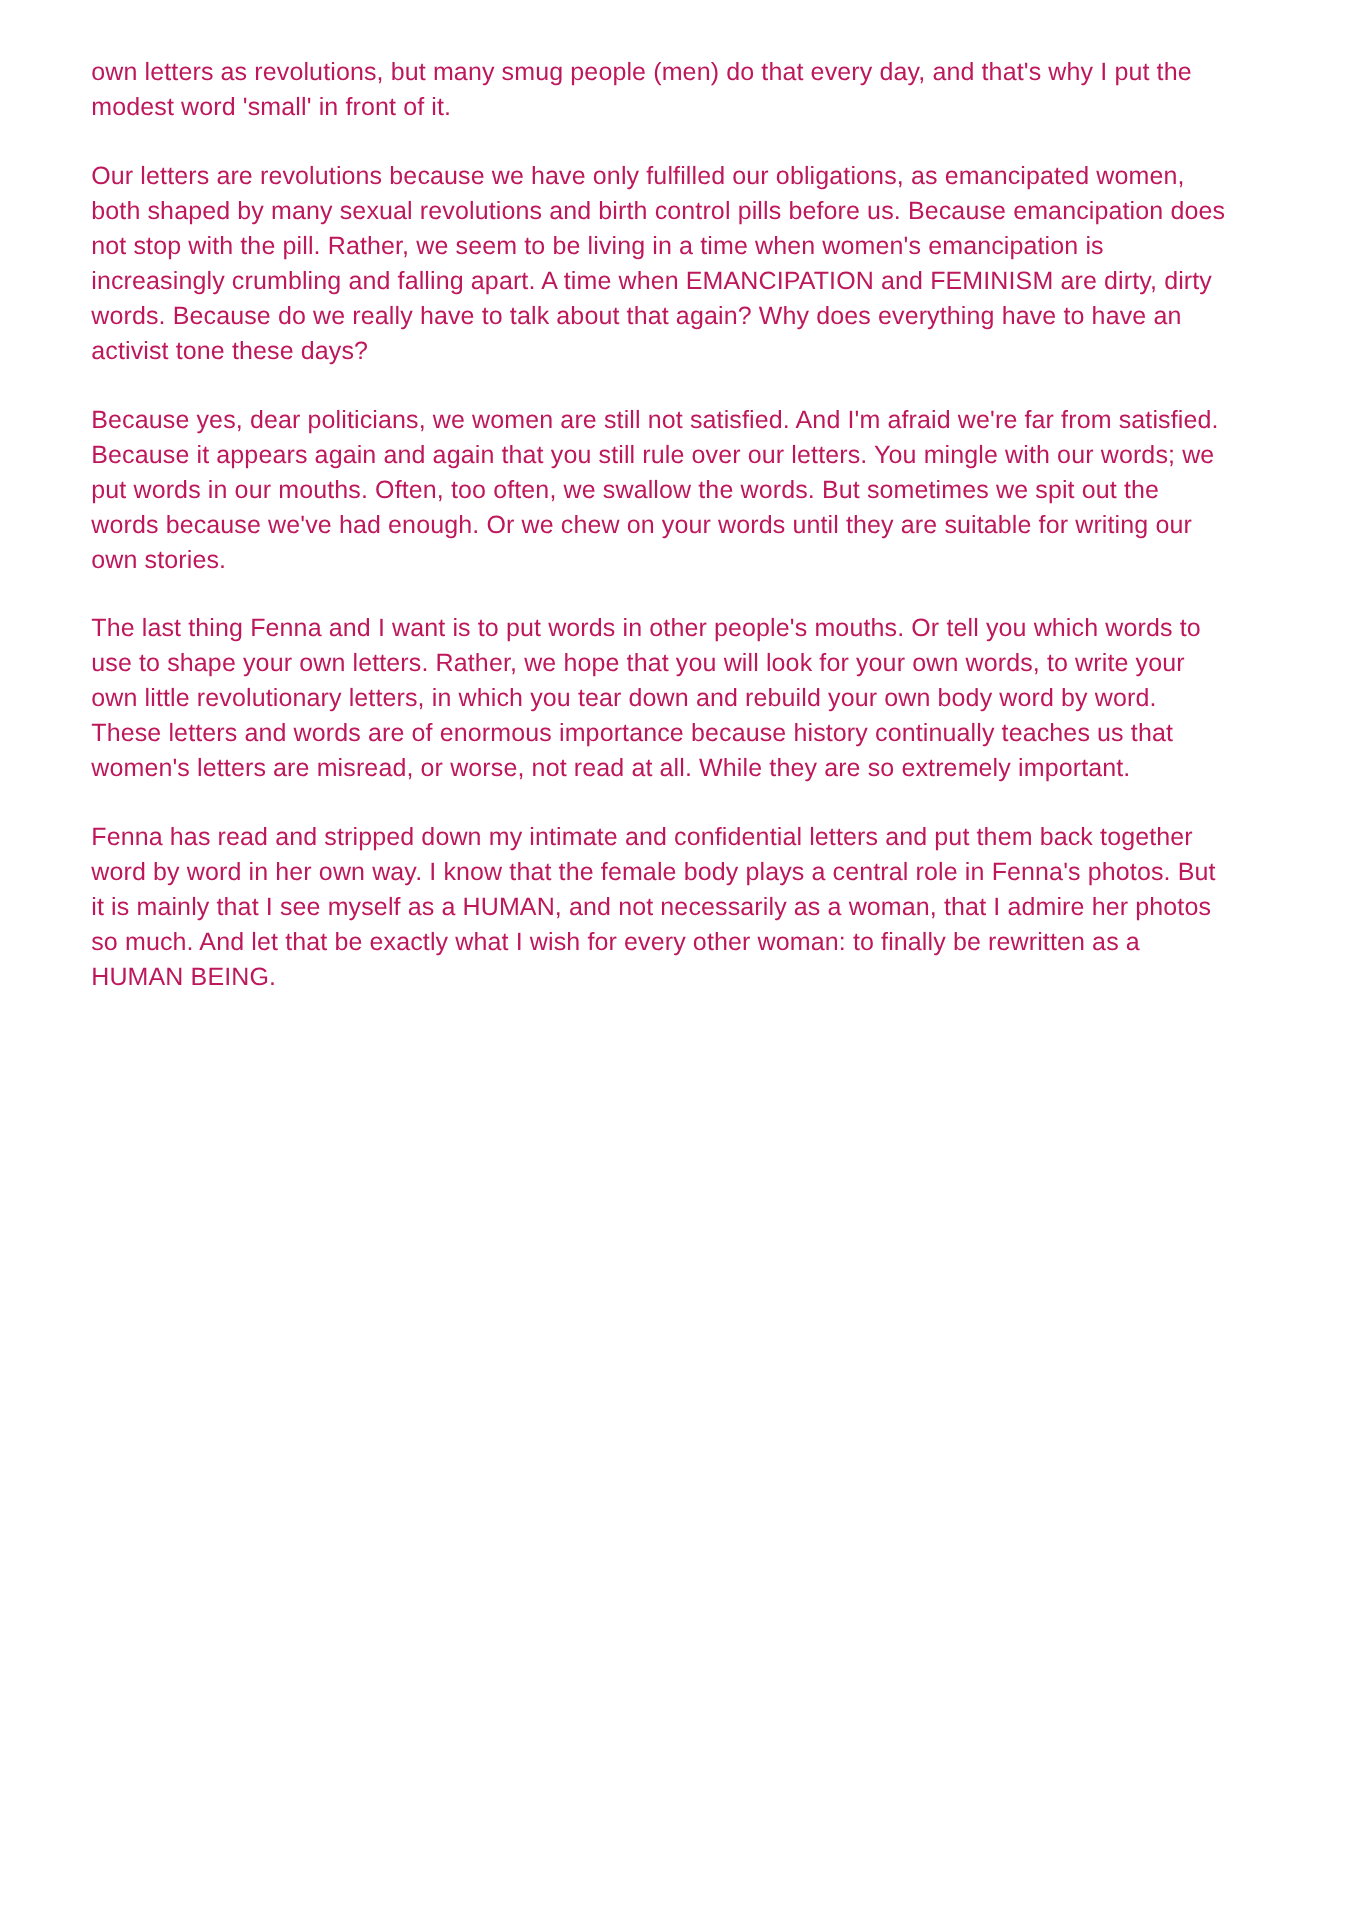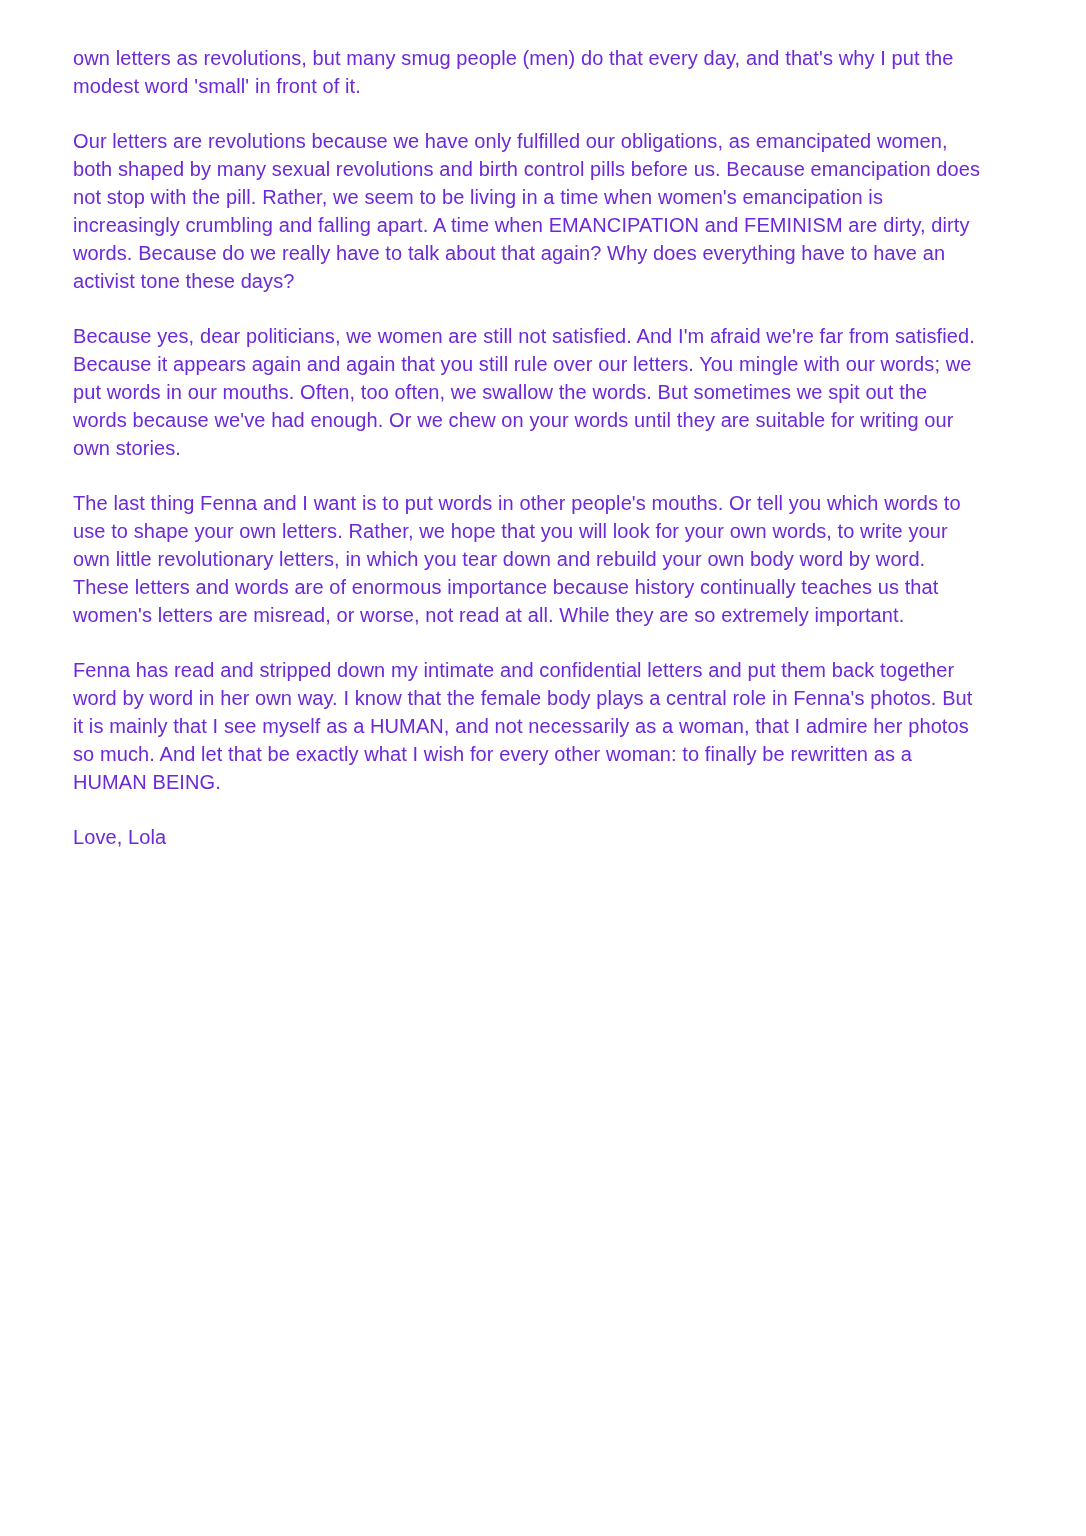--- a/index.html
+++ b/index.html
@@ -9,21 +9,21 @@
   }
   .page {
     position: relative;
     width: 980px;
     height: 1536px;
     margin: 0 auto;
     background: #ffffff;
     box-sizing: border-box;
     padding: 44px 50px 0 20px;
     font-family: "Liberation Sans", "DejaVu Sans", sans-serif;
-    color: #6d28d9;
+    color: #be185d;
     overflow: hidden;
   }
   .letter-body p {
     margin: 0 0 27px 0;
     font-size: 20px;
     line-height: 28px;
     font-weight: 400;
     letter-spacing: 0.1px;
     text-align: left;
   }
@@ -34,15 +34,14 @@
 </head>
 <body>
 
 <div class="page">
   <div class="letter-body">
     <p>own letters as revolutions, but many smug people (men) do that every day, and that's why I put the modest word 'small' in front of it.</p>
     <p>Our letters are revolutions because we have only fulfilled our obligations, as emancipated women, both shaped by many sexual revolutions and birth control pills before us. Because emancipation does not stop with the pill. Rather, we seem to be living in a time when women's emancipation is increasingly crumbling and falling apart. A time when EMANCIPATION and FEMINISM are dirty, dirty words. Because do we really have to talk about that again? Why does everything have to have an activist tone these days?</p>
     <p>Because yes, dear politicians, we women are still not satisfied. And I'm afraid we're far from satisfied. Because it appears again and again that you still rule over our letters. You mingle with our words; we put words in our mouths. Often, too often, we swallow the words. But sometimes we spit out the words because we've had enough. Or we chew on your words until they are suitable for writing our own stories.</p>
     <p>The last thing Fenna and I want is to put words in other people's mouths. Or tell you which words to use to shape your own letters. Rather, we hope that you will look for your own words, to write your own little revolutionary letters, in which you tear down and rebuild your own body word by word. These letters and words are of enormous importance because history continually teaches us that women's letters are misread, or worse, not read at all. While they are so extremely important.</p>
     <p>Fenna has read and stripped down my intimate and confidential letters and put them back together word by word in her own way. I know that the female body plays a central role in Fenna's photos. But it is mainly that I see myself as a HUMAN, and not necessarily as a woman, that I admire her photos so much. And let that be exactly what I wish for every other woman: to finally be rewritten as a HUMAN BEING.</p>
-    <p class="signoff">Love, Lola</p>
   </div>
 </div>
 
 </body></html>

